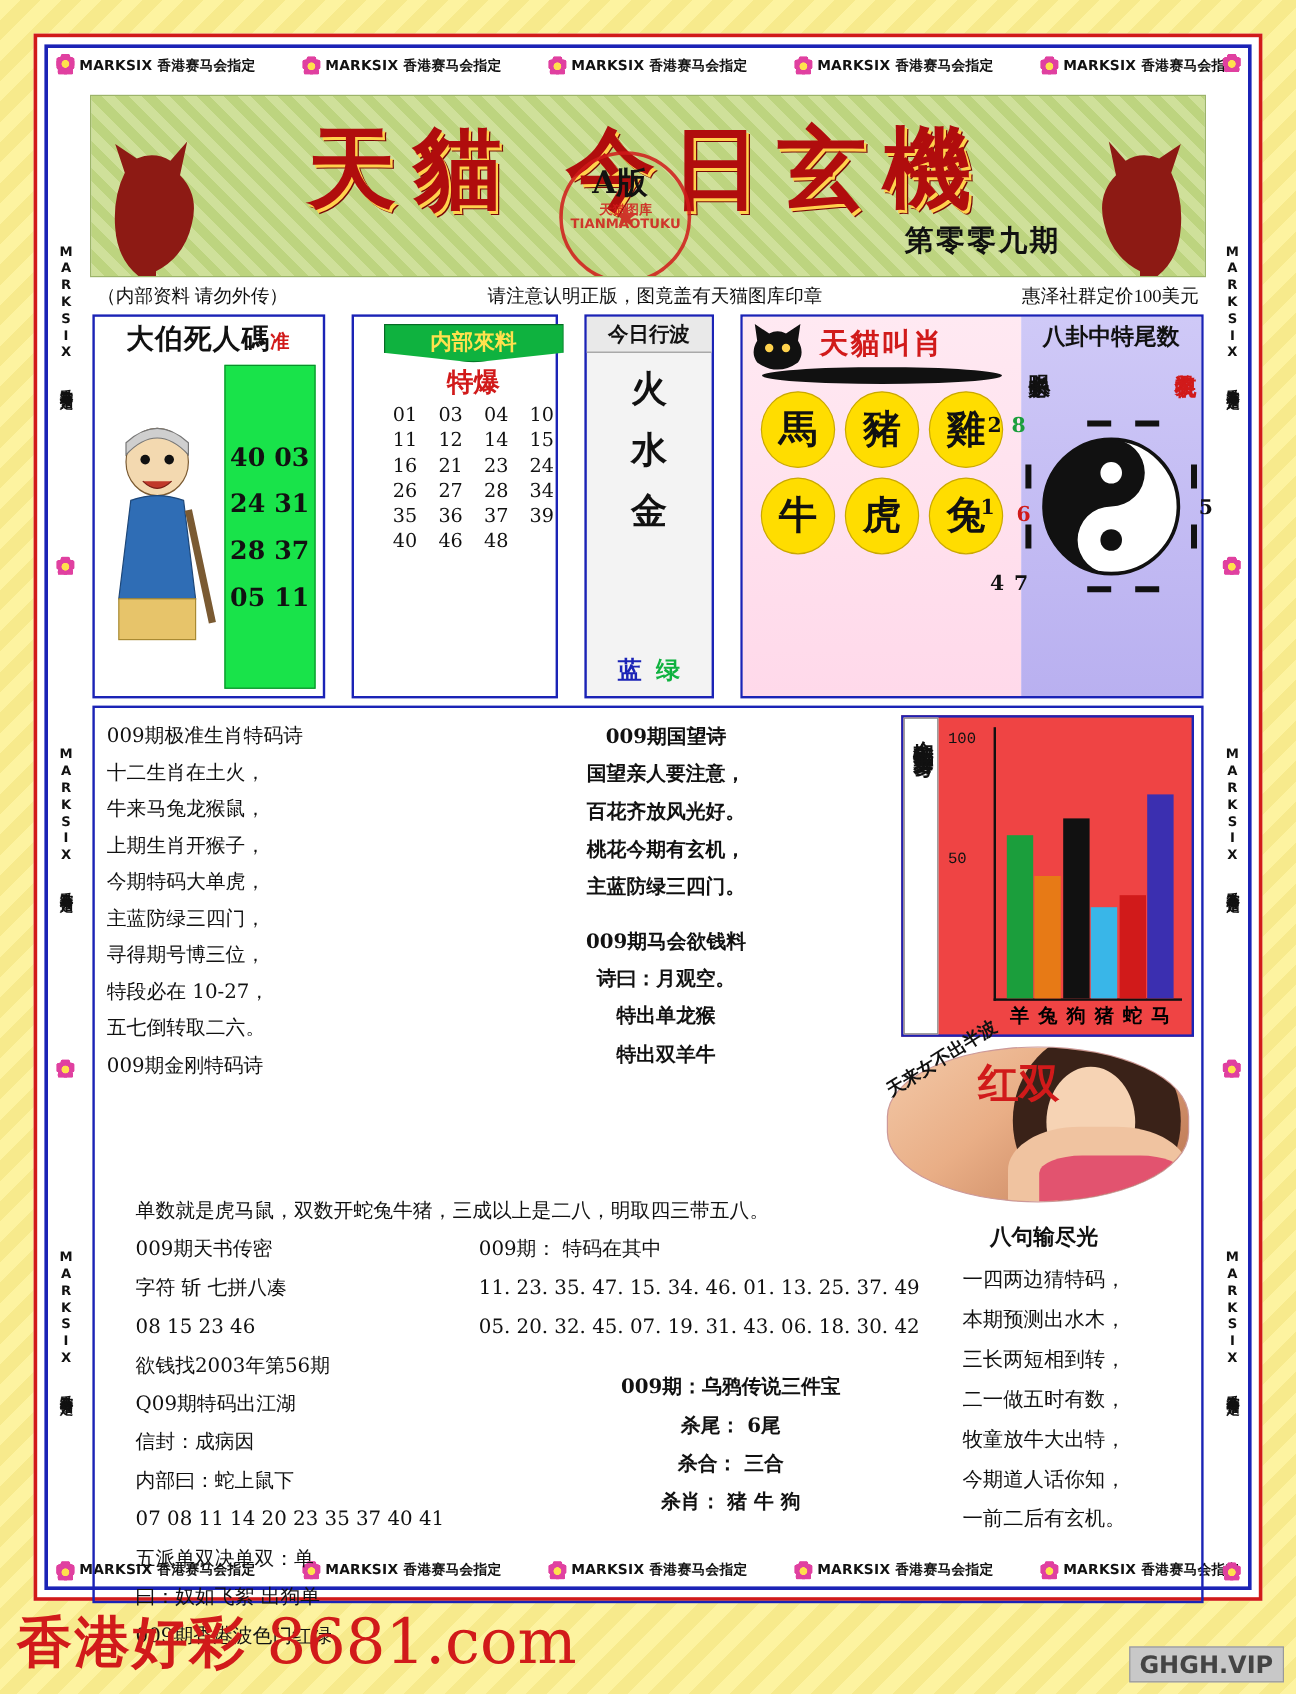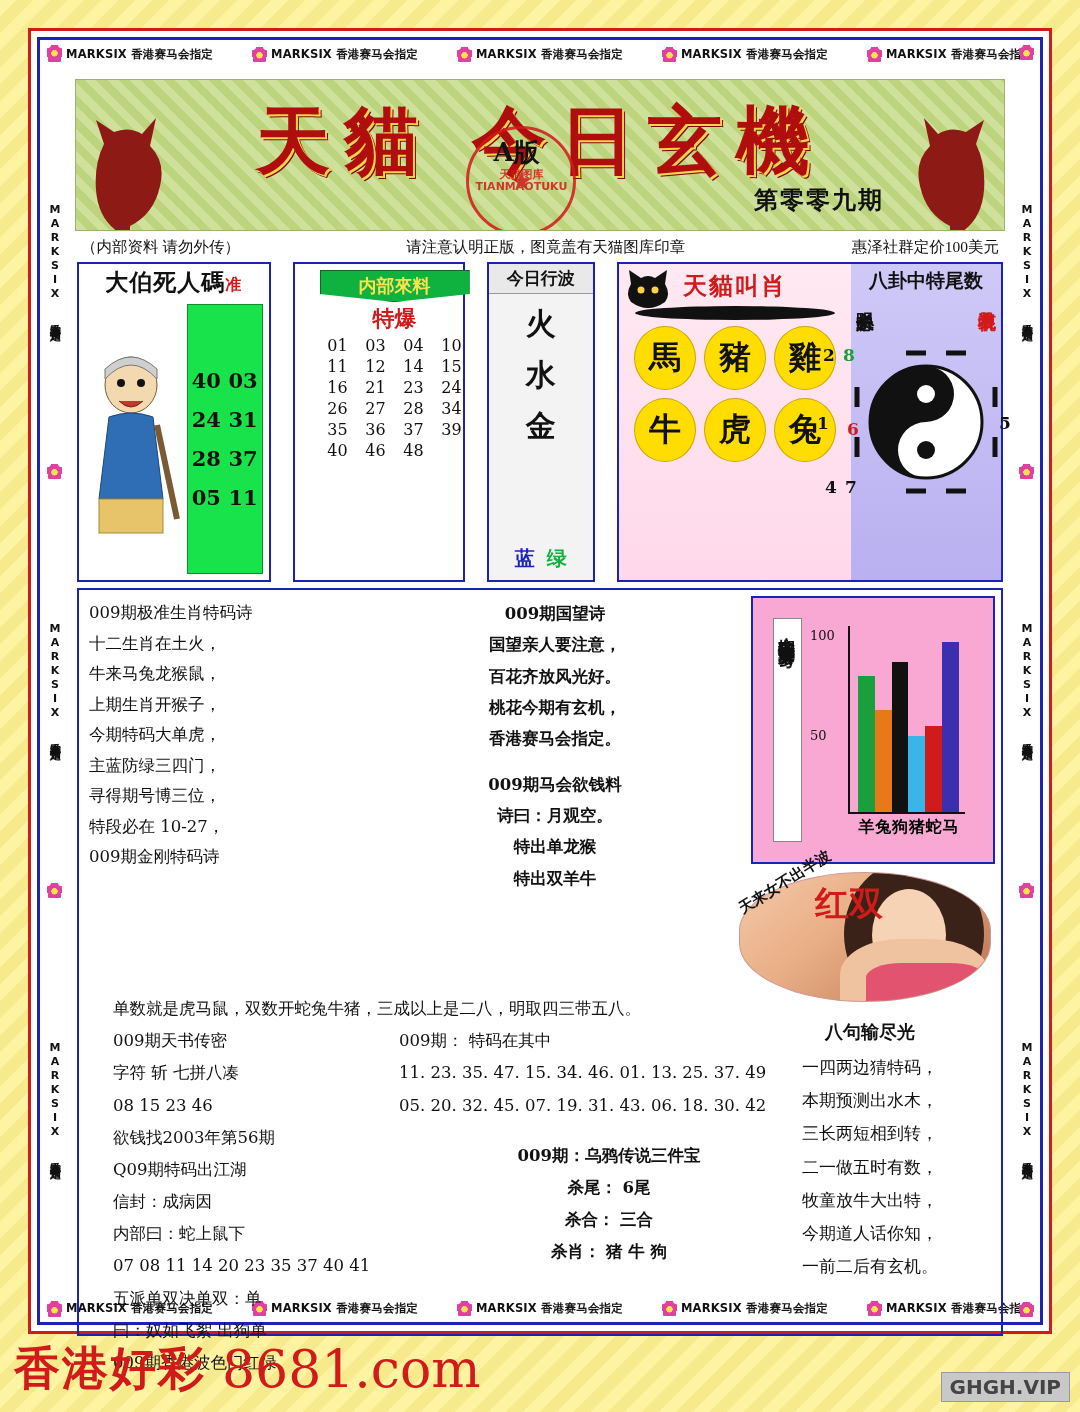--- a/index.html
+++ b/index.html
@@ -200,21 +200,21 @@
   
   .main{
     display:flex;margin:6px 6px 0 6px;border:2px solid #1b23b6;height:748px;box-sizing:border-box;
     font-family:"DejaVu Serif","Liberation Serif",serif;
   }
   .colL{width:286px;padding:8px 6px 0 10px;box-sizing:border-box;font-size:16.5px;line-height:1.85;color:#111;}
   .colM{width:380px;padding:8px 6px 0 6px;box-sizing:border-box;font-size:16.5px;line-height:1.9;color:#111;}
   .colR{flex:1;padding:6px 6px 0 6px;box-sizing:border-box;position:relative;}
   .ctr{text-align:center;font-weight:bold;}
   .chartbox{
-    border:2px solid #1b23b6;background:#f9a8d4;height:268px;display:flex;padding:20px;box-sizing:border-box;
+    border:2px solid #1b23b6;background:#ef4444;height:268px;display:flex;padding:0;box-sizing:border-box;font-family:Liberation Mono, monospace;
   }
   .chartlabel{
     writing-mode:vertical-rl;text-orientation:upright;
     font-size:17px;font-weight:bold;color:#111;border:1px solid #888;background:#fff;
     padding:4px 2px;margin-right:4px;letter-spacing:2px;
   }
   .chart{flex:1;position:relative;}
   .axisY{position:absolute;left:42px;top:8px;bottom:28px;width:2px;background:#111;}
   .axisX{position:absolute;left:42px;right:8px;bottom:28px;height:2px;background:#111;}
   .ytick{position:absolute;left:4px;font-size:13px;color:#111;}
@@ -496,29 +496,30 @@
 
         <div class="colL">
           <div>009期极准生肖特码诗</div>
           <div>十二生肖在土火，</div>
           <div>牛来马兔龙猴鼠，</div>
           <div>上期生肖开猴子，</div>
           <div>今期特码大单虎，</div>
           <div>主蓝防绿三四门，</div>
           <div>寻得期号博三位，</div>
           <div>特段必在 10-27，</div>
+          <div>五七倒转取二六。</div>
           <div>009期金刚特码诗</div>
         </div>
 
         <div class="colM">
           <div class="ctr">009期国望诗</div>
           <div class="ctr">国望亲人要注意，</div>
           <div class="ctr">百花齐放风光好。</div>
           <div class="ctr">桃花今期有玄机，</div>
-          <div class="ctr">香港赛马会指定。</div>
+          <div class="ctr">主蓝防绿三四门。</div>
           <div style="height:14px"></div>
           <div class="ctr">009期马会欲钱料</div>
           <div class="ctr">诗曰：月观空。</div>
           <div class="ctr">特出单龙猴</div>
           <div class="ctr">特出双羊牛</div>
         </div>
 
         <div class="colR">
           <div class="chartbox">
             <div class="chartlabel">今期特码走势参考</div>

